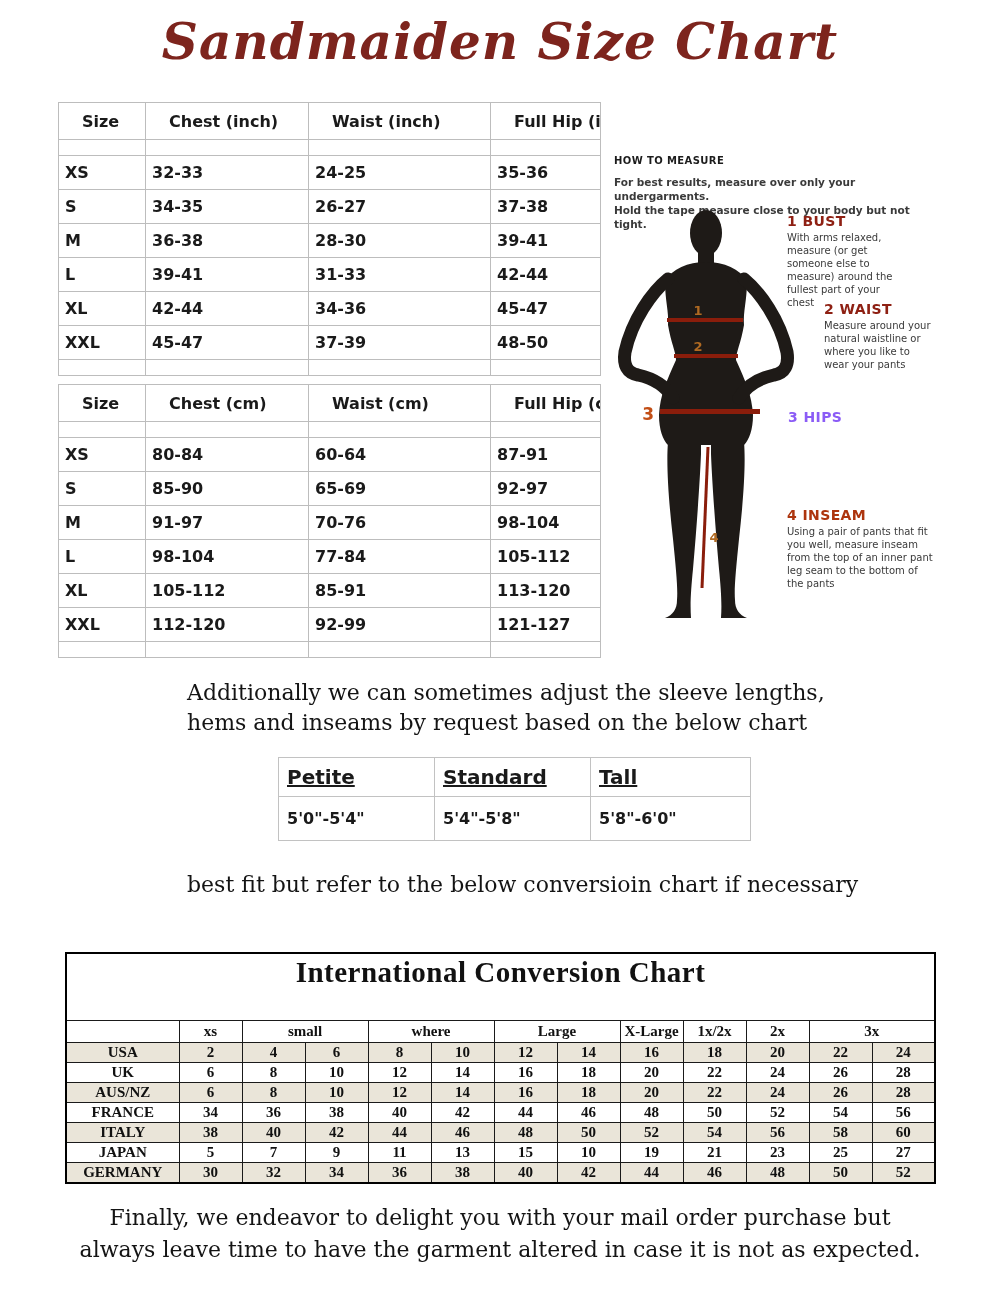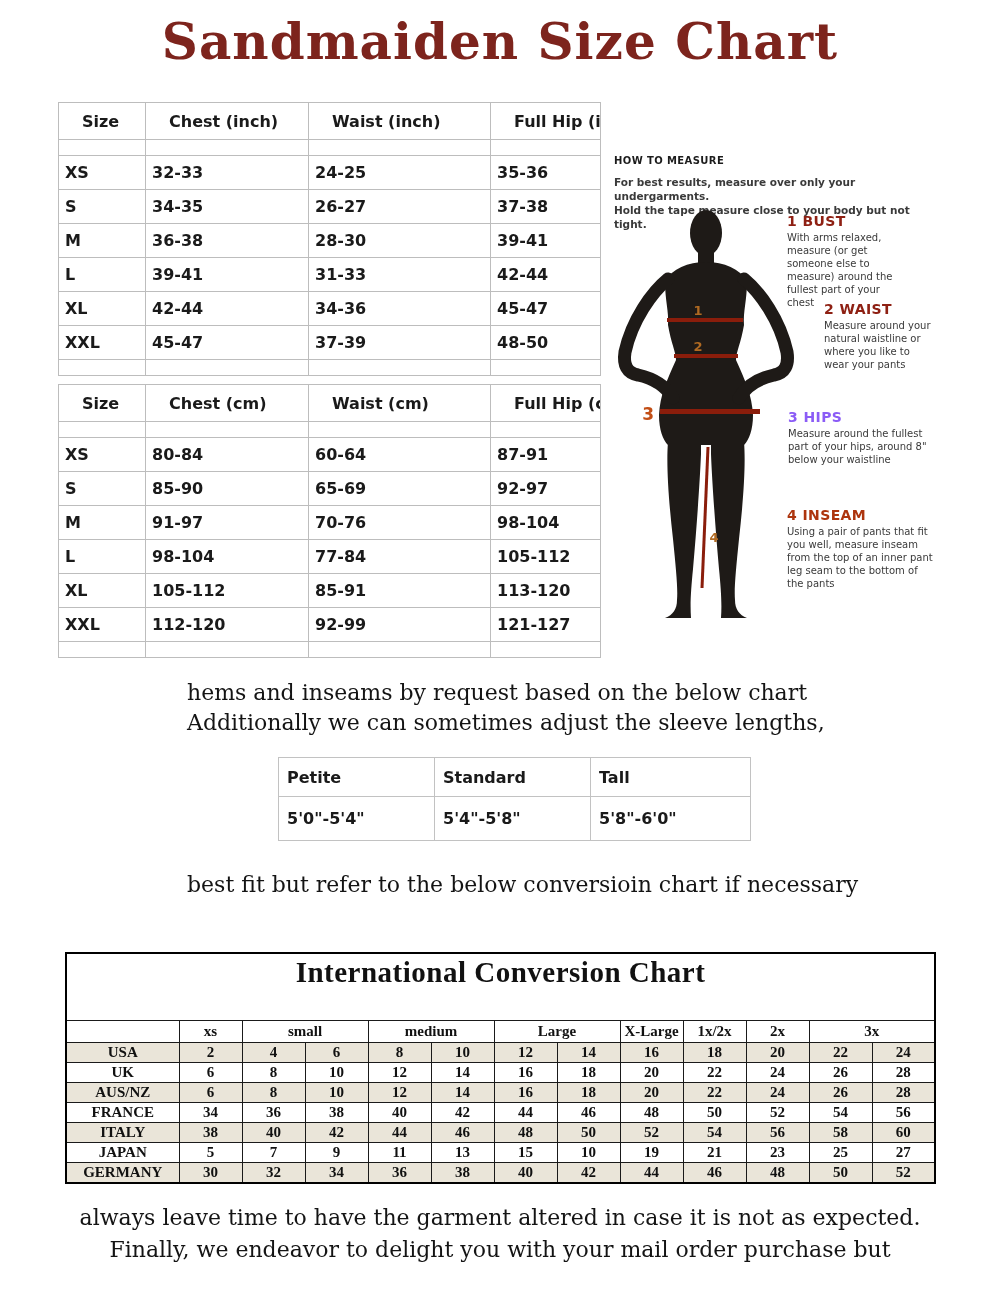--- a/index.html
+++ b/index.html
@@ -1,21 +1,21 @@
 <!DOCTYPE html>
 <html><head>
 <meta charset="utf-8">
 <style>
   html,body{margin:0;padding:0;background:#fff;}
   .page{position:relative;width:1000px;height:1300px;background:#ffffff;overflow:hidden;
         font-family:"DejaVu Sans",sans-serif;}
 
   
   .main-title{position:absolute;left:0;top:12px;width:1000px;text-align:center;
-    font-family:"DejaVu Serif",serif;font-weight:bold;
+    font-family:"DejaVu Serif",serif;font-style:italic;font-weight:bold;
     font-size:50px;color:#7d241d;letter-spacing:1px;}
 
   
   table{border-collapse:collapse;}
   .size-table{position:absolute;table-layout:fixed;width:542px;
     font-family:"DejaVu Sans",sans-serif;color:#1a1a1a;}
   .size-table td{border:1px solid #bdbdbd;padding:0 0 0 6px;overflow:hidden;white-space:nowrap;}
   .size-table tr.st-head td{height:36px;font-size:16px;font-weight:bold;padding-left:23px;}
   .size-table tr.st-spacer td{height:15px;}
   .size-table tr.st-row td{height:33px;font-size:16px;font-weight:bold;}
@@ -43,21 +43,21 @@
   .note{position:absolute;font-family:"DejaVu Serif",serif;font-size:22px;
     line-height:30px;color:#141414;}
   #note-adjust{left:187px;top:678px;}
   #note-measure{left:187px;top:870px;}
   #note-closing{left:0;top:1202px;width:1000px;text-align:center;line-height:32px;}
 
   
   .height-table{position:absolute;left:278px;top:757px;table-layout:fixed;width:472px;
     font-family:"DejaVu Sans",sans-serif;color:#1a1a1a;}
   .height-table td{border:1px solid #c2c2c2;padding:0 0 0 8px;white-space:nowrap;}
-  .height-table tr.ht-head td{height:38px;font-size:16px;font-weight:bold;}
+  .height-table tr.ht-head td{height:38px;font-size:20px;font-weight:bold;text-decoration:underline;}
   .height-table tr.ht-val td{height:43px;font-size:16px;font-weight:bold;}
 
   
   .conv-table{position:absolute;left:65px;top:952px;table-layout:fixed;width:870px;
     font-family:"Liberation Serif",serif;color:#111;border:2px solid #000000;}
   .conv-table td{border:1px solid #1a1a1a;text-align:center;padding:0;line-height:1;}
   .conv-table tr.conv-title td{height:62px;vertical-align:top;padding-top:4px;
     font-size:29px;font-weight:bold;letter-spacing:0.5px;}
   .conv-table tr.conv-head td{height:21px;font-size:15px;font-weight:bold;}
   .conv-table tr.conv-row td{height:19px;font-size:15px;font-weight:bold;}
@@ -234,30 +234,29 @@
   <div class="step" id="step-bust">
     <div class="step-h"><span>1</span> <span>BUST</span></div>
     <div class="step-t">With arms relaxed, measure (or get someone else to measure) around the fullest part of your chest</div>
   </div>
   <div class="step" id="step-waist">
     <div class="step-h"><span>2</span> <span>WAIST</span></div>
     <div class="step-t">Measure around your natural waistline or where you like to wear your pants</div>
   </div>
   <div class="step" id="step-hips">
     <div class="step-h"><span>3</span> <span>HIPS</span></div>
-    <div class="step-t">Measure around the fullest part of your hips, around 8" below your waistline</div>
   </div>
   <div class="step" id="step-inseam">
     <div class="step-h"><span>4</span> <span>INSEAM</span></div>
     <div class="step-t">Using a pair of pants that fit you well, measure inseam from the top of an inner pant leg seam to the bottom of the pants</div>
   </div>
 
   <div class="note" id="note-adjust">
+    <div>Additionally we can sometimes adjust the sleeve lengths,</div>
     <div>hems and inseams by request based on the below chart</div>
-    <div>Additionally we can sometimes adjust the sleeve lengths,</div>
   </div>
 
   <table class="height-table">
     <colgroup>
         <col style="width:156px">
         <col style="width:156px">
         <col style="width:160px">
       </colgroup>
   <tbody>
         <tr class="ht-head">
@@ -294,21 +293,21 @@
       <col style="width:63px">
     </colgroup>
   <tbody>
         <tr class="conv-title">
           <td colspan="13">International Conversion Chart</td>
         </tr>
         <tr class="conv-head">
           <td></td>
           <td colspan="1">xs</td>
           <td colspan="2">small</td>
-          <td colspan="2">medium</td>
+          <td colspan="2">where</td>
           <td colspan="2">Large</td>
           <td colspan="1">X-Large</td>
           <td colspan="1">1x/2x</td>
           <td colspan="1">2x</td>
           <td colspan="2">3x</td>
         </tr>
         <tr class="conv-row shaded">
           <td>USA</td>
           <td>2</td>
           <td>4</td>
@@ -410,17 +409,17 @@
           <td>44</td>
           <td>46</td>
           <td>48</td>
           <td>50</td>
           <td>52</td>
         </tr>
       </tbody>
     </table>
 
   <div class="note" id="note-closing">
+    <div>Finally, we endeavor to delight you with your mail order purchase but</div>
     <div>always leave time to have the garment altered in case it is not as expected.</div>
-    <div>Finally, we endeavor to delight you with your mail order purchase but</div>
   </div>
 
 </div>
 
 </body></html>

